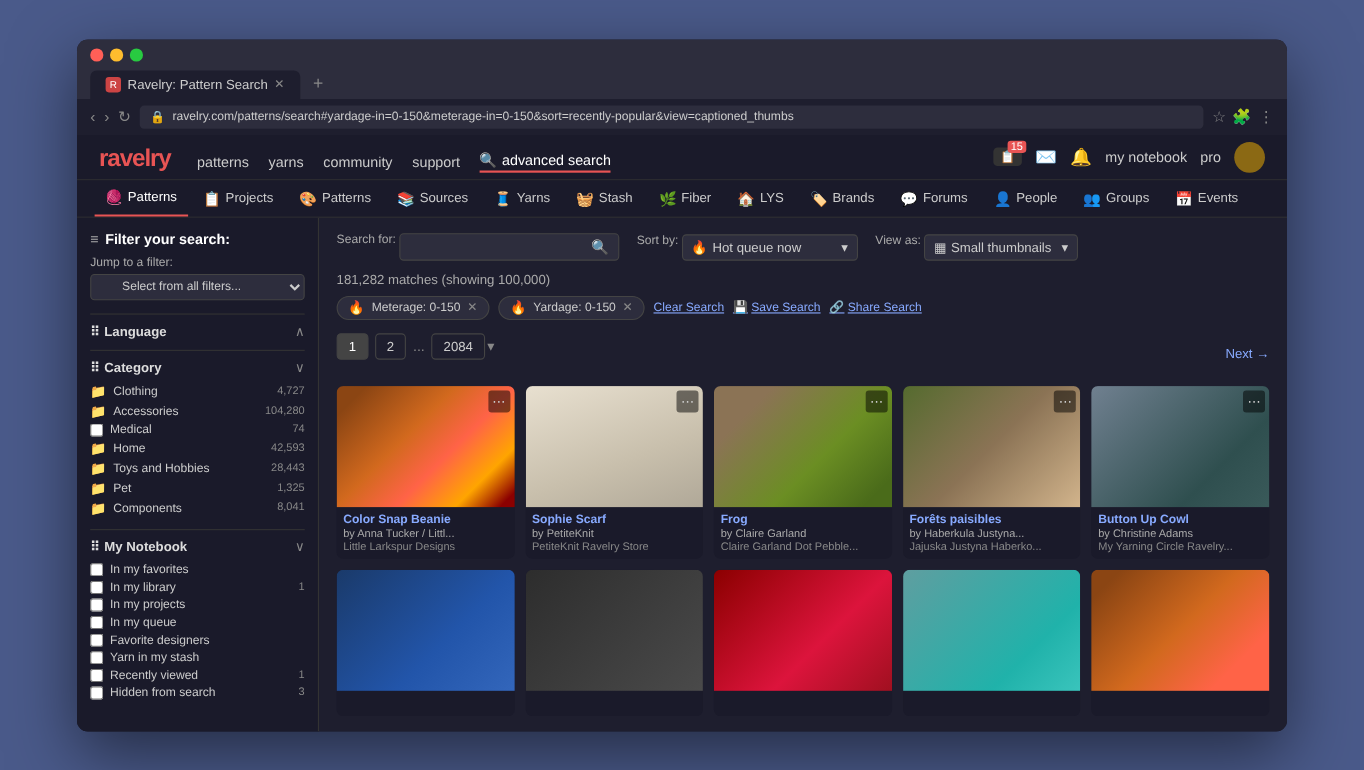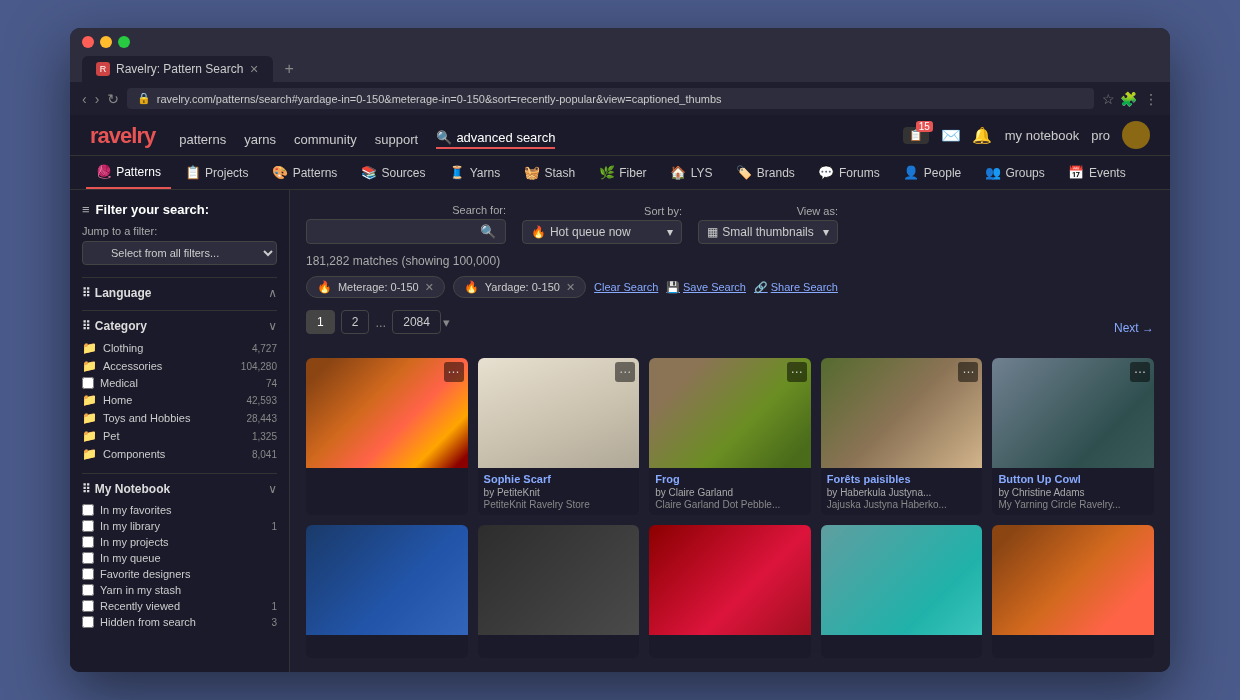--- a/index.html
+++ b/index.html
@@ -275,21 +275,21 @@
       flex: 1;
       padding: 14px 16px;
       overflow-y: auto;
     }
     .search-controls {
       display: flex;
       gap: 16px;
       margin-bottom: 10px;
       align-items: flex-end;
     }
-    .control-group { display: flex; flex-direction: column; gap: 3px; align-items: flex-end; }
+    .control-group { display: flex; flex-direction: row; gap: 3px; }
     .control-label { font-size: 11px; color: #aaa; }
     .search-input-wrap {
       display: flex;
       align-items: center;
       background: #2d2d3d;
       border: 1px solid #444;
       border-radius: 4px;
       padding: 4px 8px;
       width: 200px;
     }
@@ -736,20 +736,25 @@
 
       <div class="pattern-grid">
 
         <div class="pattern-card">
           <div class="pattern-card-inner">
             <div class="pattern-thumb-placeholder thumb-1" style="background:linear-gradient(135deg,#8B4513 10%,#D2691E 40%,#FF6347 60%,#FFA500 80%,#8B0000 95%);"></div>
             <div style="position:absolute;top:4px;right:4px;">
               <button class="card-more-btn">⋯</button>
             </div>
           </div>
+          <div class="pattern-info">
+            <div class="pattern-name">Color Snap Beanie</div>
+            <div class="pattern-by">by Anna Tucker / Littl...</div>
+            <div class="pattern-store">Little Larkspur Designs</div>
+          </div>
         </div>
 
         <div class="pattern-card">
           <div class="pattern-card-inner">
             <div class="pattern-thumb-placeholder" style="background:linear-gradient(160deg,#e8e0d0 0%,#c8bfac 60%,#b0a898 100%);"></div>
             <div style="position:absolute;top:4px;right:4px;">
               <button class="card-more-btn">⋯</button>
             </div>
           </div>
           <div class="pattern-info">

